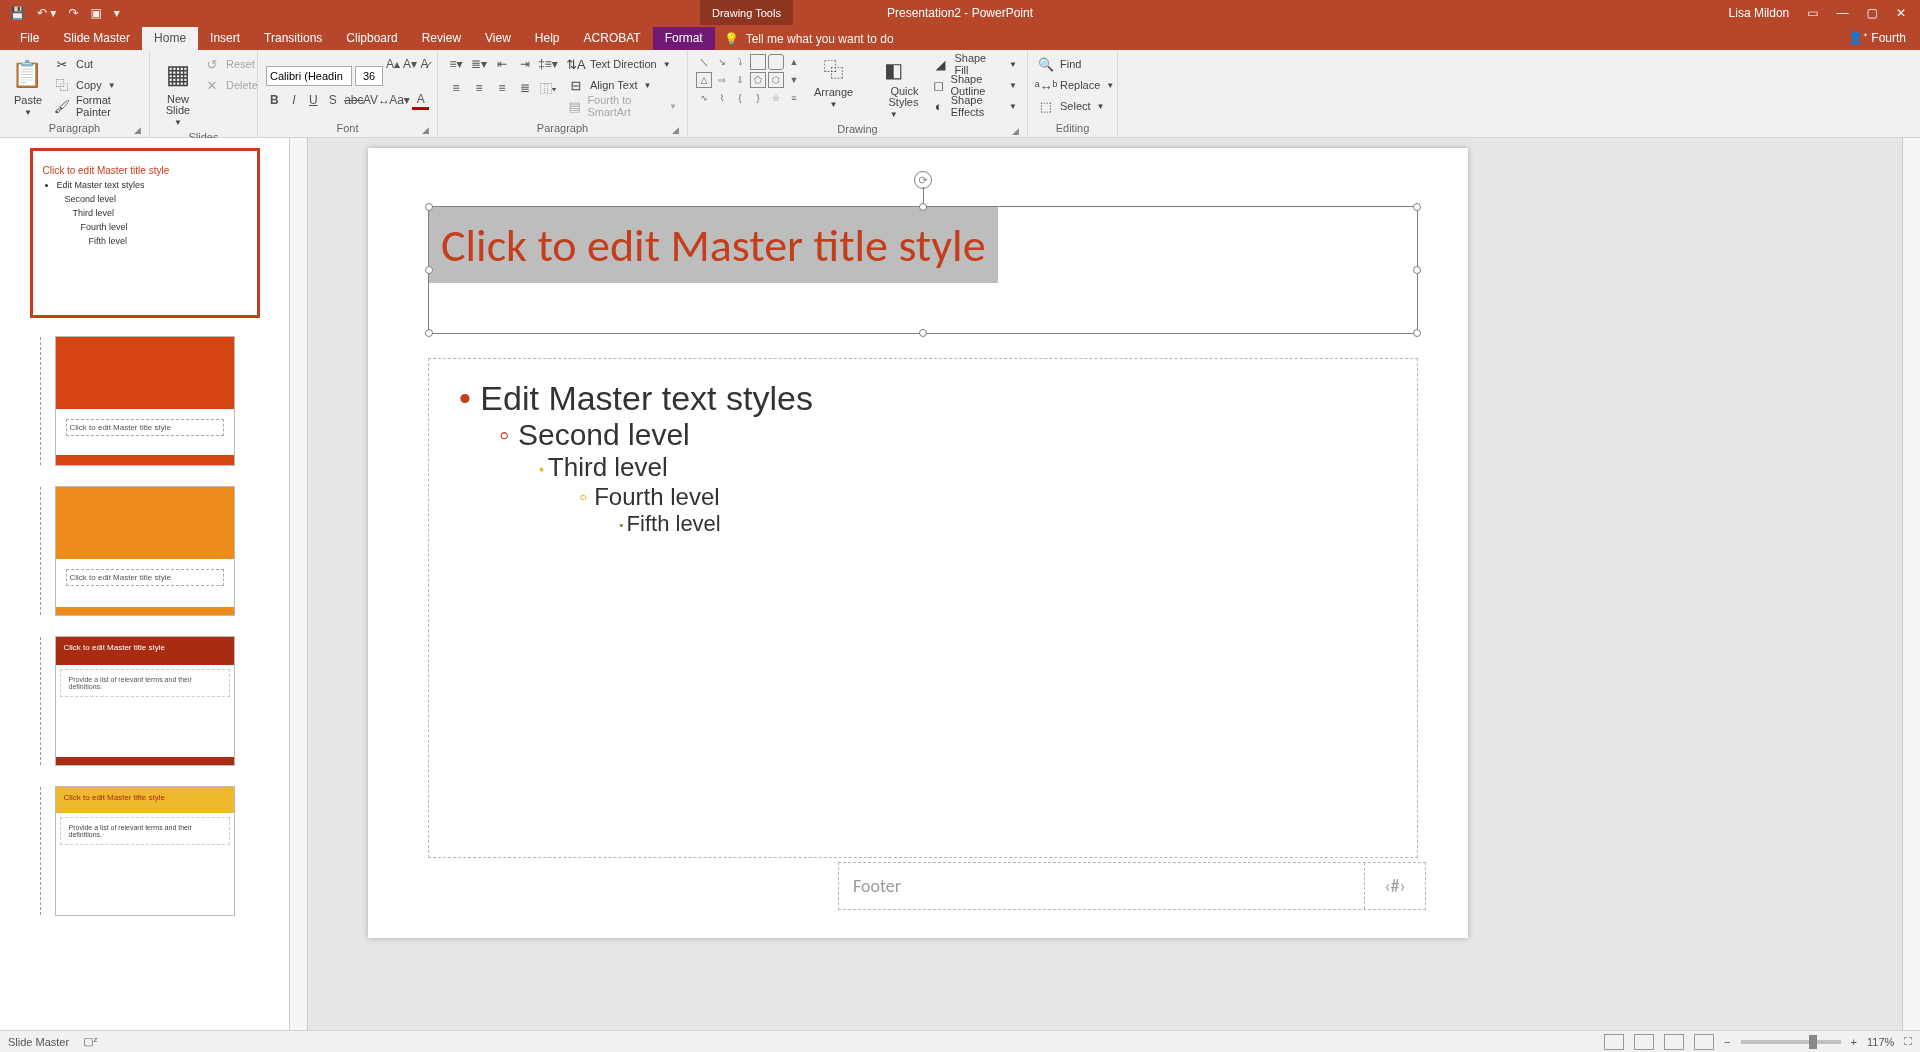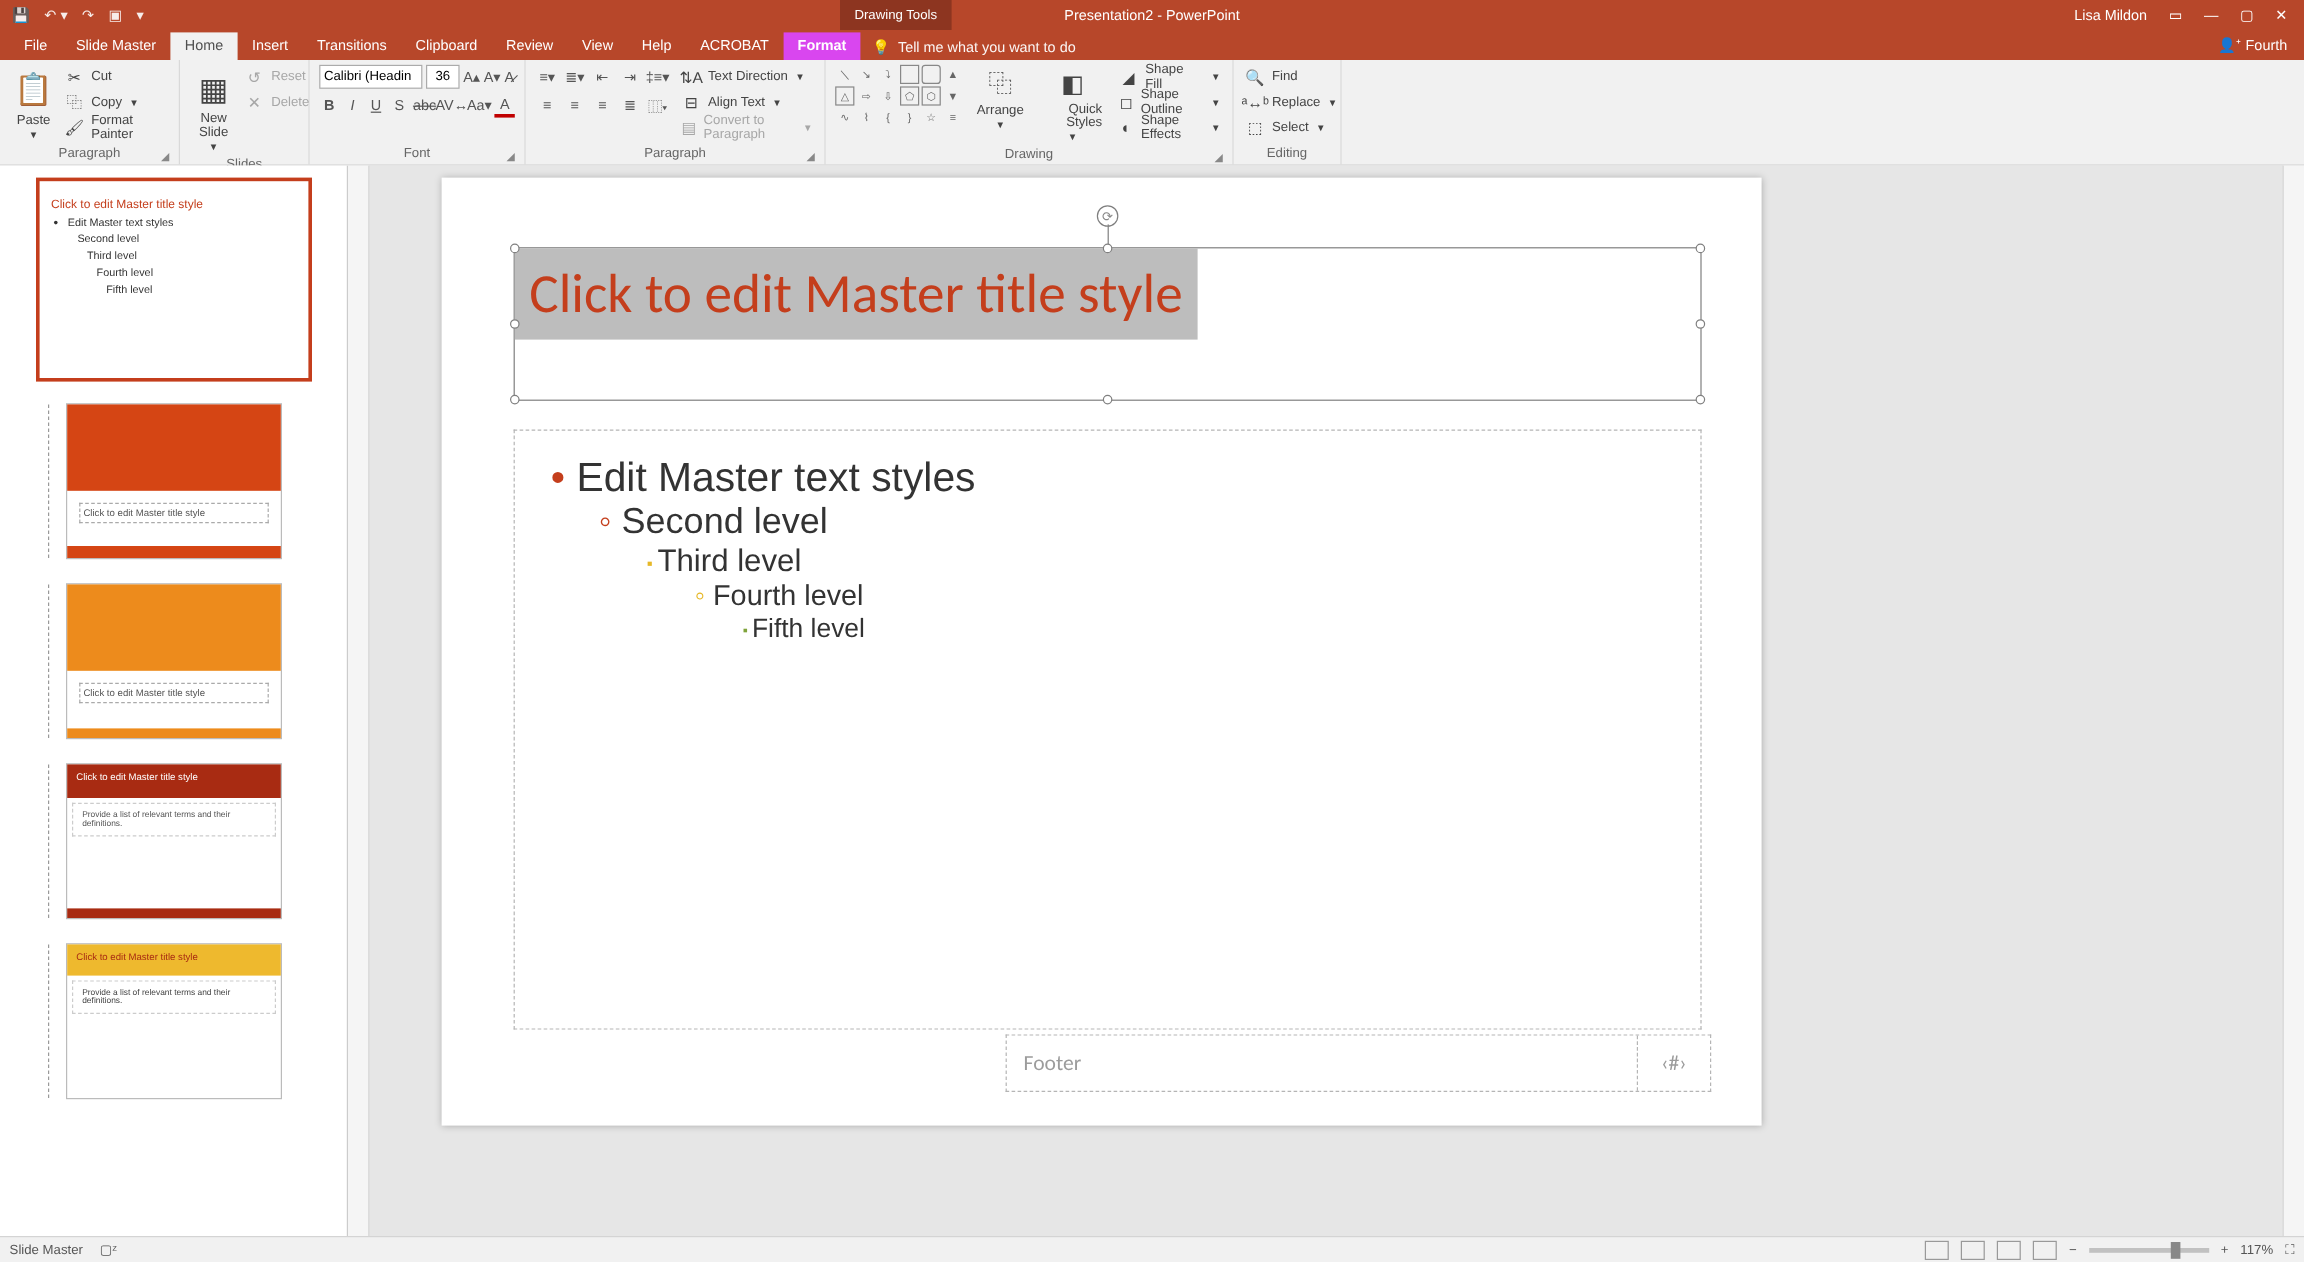--- a/index.html
+++ b/index.html
@@ -25,21 +25,21 @@
 .ribbon { height:88px; background:#f1f1f1; border-bottom:1px solid #d4d4d4; display:flex; font-size:11px; color:#444; }
 .group { border-right:1px solid #d9d9d9; padding:4px 8px 0; display:flex; flex-direction:column; justify-content:space-between; position:relative; }
 .group .glabel { text-align:center; font-size:11px; color:#666; padding:2px 0 3px; position:relative; }
 .group .glabel .dlg { position:absolute; right:0; bottom:2px; font-size:9px; color:#888; cursor:pointer; }
 .btncol { display:flex; flex-direction:column; align-items:center; gap:2px; cursor:pointer; padding:2px 4px; }
 .btncol .ico { width:28px; height:28px; display:flex; align-items:center; justify-content:center; font-size:20px; }
 .btncol .ico.big { width:32px; height:36px; font-size:26px; }
 .btnrow { display:flex; align-items:center; gap:6px; cursor:pointer; padding:1px 2px; height:20px; }
 .btnrow .sico { width:16px; height:16px; display:flex; align-items:center; justify-content:center; font-size:13px; }
 .fontsel { display:flex; gap:3px; }
-.fontsel select,.fontsel input { height:20px; font-size:11px; border:1px solid #ababab; background:#fff; }
+.fontsel select,.fontsel input { height:20px; font-size:11px; border:1px solid #ababab; background:#fff;margin-top:12px; }
 .icorow { display:flex; gap:3px; }
 .icobtn { width:20px; height:20px; display:flex; align-items:center; justify-content:center; cursor:pointer; font-size:12px; color:#555; }
 .shape-gal { display:grid; grid-template-columns:repeat(6,16px); grid-auto-rows:16px; gap:2px; }
 .shape-gal span { border:1px solid #888; font-size:9px; display:flex; align-items:center; justify-content:center; cursor:pointer; color:#666; }
 .shape-gal span.noborder { border:none; }
 
 
 .workspace { position:absolute; top:138px; bottom:22px; left:0; right:0; display:flex; background:#e6e6e6; }
 .thumbs { width:290px; background:#fff; border-right:1px solid #ccc; overflow-y:auto; padding:10px 8px; }
 .master-thumb { border:3px solid #c43e1c; width:230px; height:170px; margin:0 auto 18px; background:#fff; padding:14px 10px; font-size:9px; position:relative; }
@@ -127,21 +127,21 @@
   <div class="tab">File</div>
   <div class="tab">Slide Master</div>
   <div class="tab active">Home</div>
   <div class="tab">Insert</div>
   <div class="tab">Transitions</div>
   <div class="tab">Clipboard</div>
   <div class="tab">Review</div>
   <div class="tab">View</div>
   <div class="tab">Help</div>
   <div class="tab">ACROBAT</div>
-  <div class="tab" style="background:#d946ef;font-weight:bold;">Format</div>
+  <div class="tab" style="background:#701a75;">Format</div>
   <div class="tellme">
     <span>💡</span>
     <span>Tell me what you want to do</span>
   </div>
   <div class="share">
     <span>👤⁺</span>
     <span>Fourth</span>
   </div>
 </div>
 
@@ -249,21 +249,21 @@
             <span>Text Direction</span>
             <span style="font-size:8px;">▼</span>
           </div>
         <div class="btnrow">
             <span class="sico">⊟</span>
             <span>Align Text</span>
             <span style="font-size:8px;">▼</span>
           </div>
         <div class="btnrow" style="color:#a7a7a7;">
             <span class="sico">▤</span>
-            <span>Convert to Paragraph</span>
+            <span>Fourth to SmartArt</span>
             <span style="font-size:8px;">▼</span>
           </div>
       </div>
     </div>
     <div class="glabel"><span>Paragraph</span><span class="dlg">◢</span></div>
   </div>
 
   <div class="group" style="width:340px;">
     <div style="display:flex;gap:8px;align-items:flex-start;">
       <div class="shape-gal">

